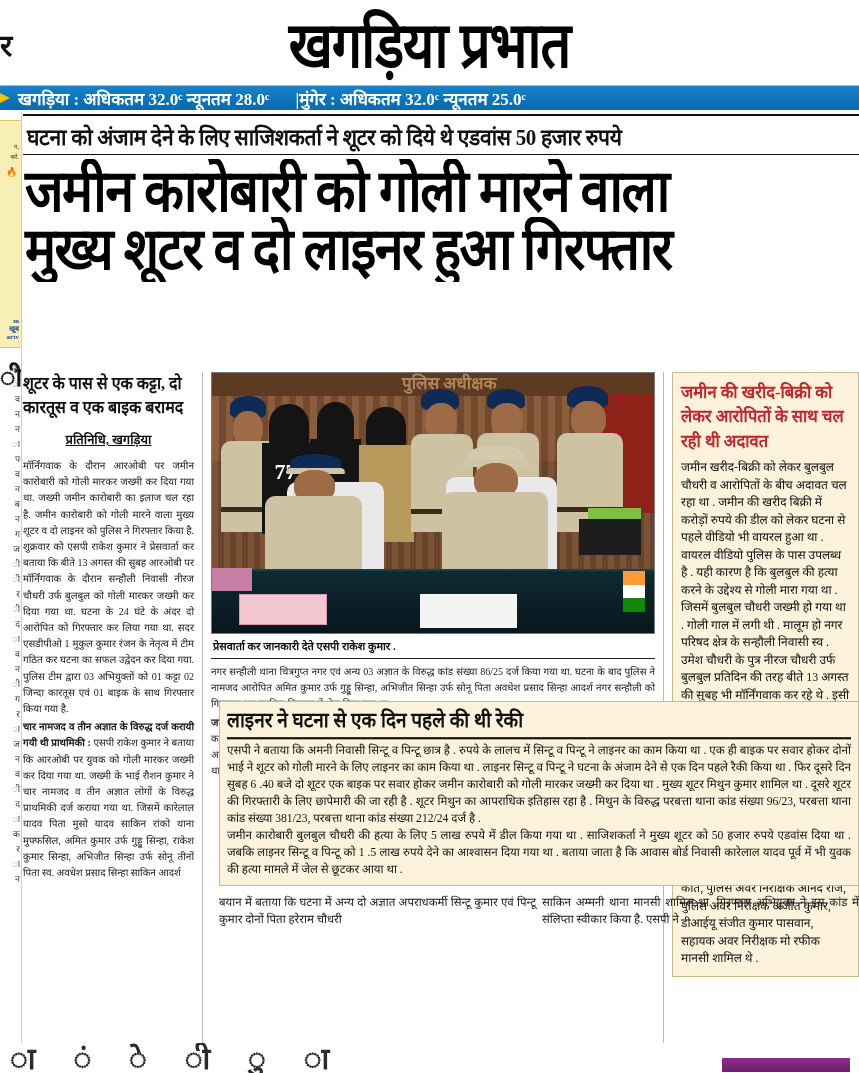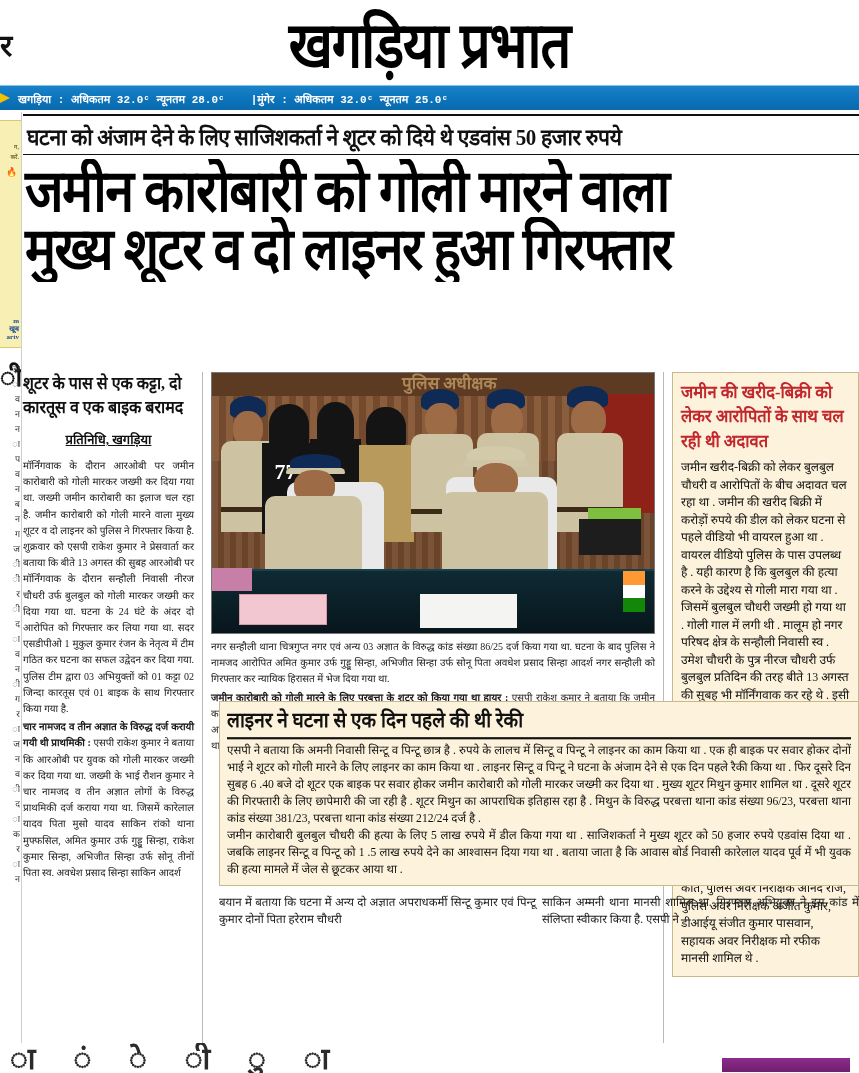--- a/index.html
+++ b/index.html
@@ -46,23 +46,23 @@
     overflow:hidden;
   }
   .weather-arrow {
     width:14px; height:14px; margin-left:-4px; margin-right:8px;
     background:#f2c200;
     flex:0 0 auto;
     clip-path:polygon(0 0,100% 50%,0 100%);
   }
   .weather-text {
     color:#ffffff;
-    font-family:Liberation Mono, monospace;
+    font-family:Liberation Serif, serif;
     font-weight:700;
-    font-size:11px;
+    font-size:17px;
     white-space:nowrap;
     letter-spacing:0px;
   }
   .weather-sep { display:inline-block; width:26px; }
 
   
   .edge-strip {
     position:absolute; left:0; top:112px; width:22px; height:961px;
     overflow:hidden;
     background:#fff;
@@ -403,20 +403,21 @@
         <div class="ph-deskedge"></div>
         <div class="ph-desk"></div>
         <div class="ph-tray"></div>
         <div class="ph-paperA"></div>
         <div class="ph-paperB"></div>
         <div class="ph-green"></div>
         <div class="ph-gadget"></div>
         <div class="ph-flag"></div>
       </div>
 
+      <div class="photo-caption">प्रेसवार्ता कर जानकारी देते एसपी राकेश कुमार .</div>
 
       <div class="body-text" style="margin-top:5px;">
         <p>नगर सन्हौली थाना चित्रगुप्त नगर एवं अन्य 03 अज्ञात के विरुद्ध कांड संख्या 86/25 दर्ज किया गया था. घटना के बाद पुलिस ने नामजद आरोपित अमित कुमार उर्फ गुड्डू सिन्हा, अभिजीत सिन्हा उर्फ सोनू पिता अवधेश प्रसाद सिन्हा आदर्श नगर सन्हौली को गिरफ्तार कर न्यायिक हिरासत में भेज दिया गया था.</p>
         <p><span class="run-in">जमीन कारोबारी को गोली मारने के लिए परबत्ता के शूटर को किया गया था हायर :</span><span> एसपी राकेश कुमार ने बताया कि जमीन कारोबारी को बुलबुल चौधरी को गोली मारने के लिए परबत्ता के शूटर को हायर किया गया था. अनुसंधान के क्रम में इस कांड के अज्ञात अभियुक्त मिथुन कुमार पिता डोरे मुन्नी साकिन अगुवानी बस स्टैंड थाना परबत्ता को गोली मारने के लिए हायर किया गया था. एसपी ने बताया कि गिरफ्तार मिथुन कुमार मुख्य शूटर था. शूटर मिथुन ने स्वीकारोक्ति</span></p>
       </div>
     </div>
 
     <div class="col col-right">
       <div class="right-tint">
         <div class="right-head">जमीन की खरीद-बिक्री को लेकर आरोपितों के साथ चल रही थी अदावत</div>

